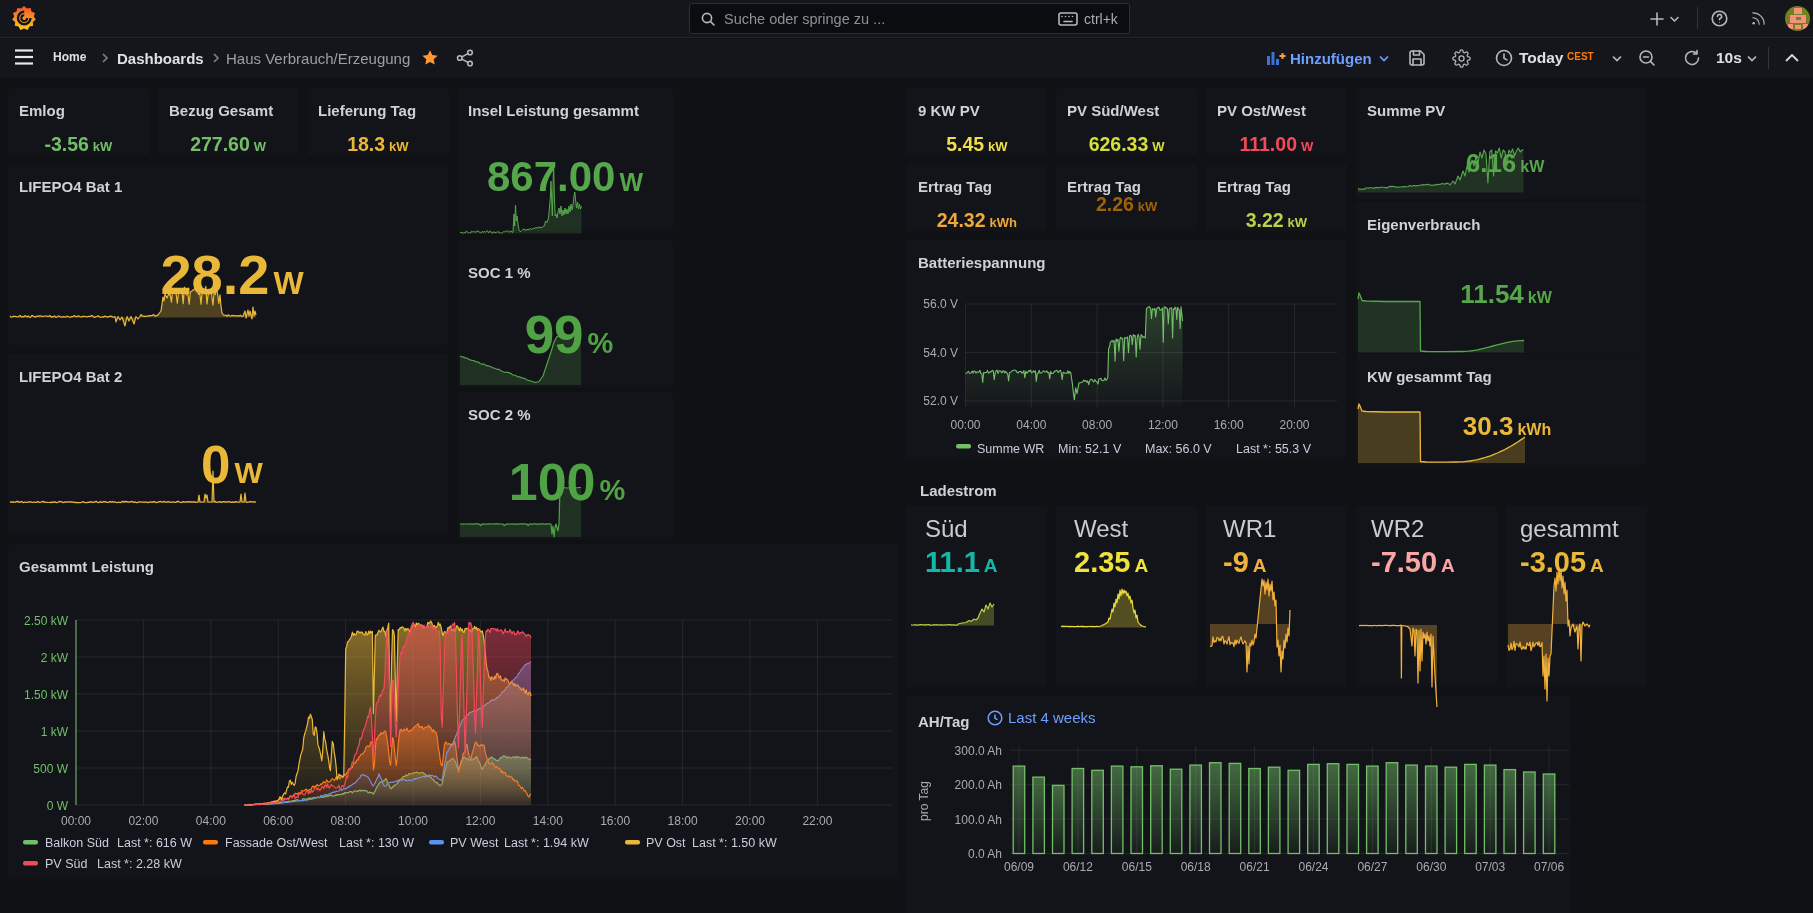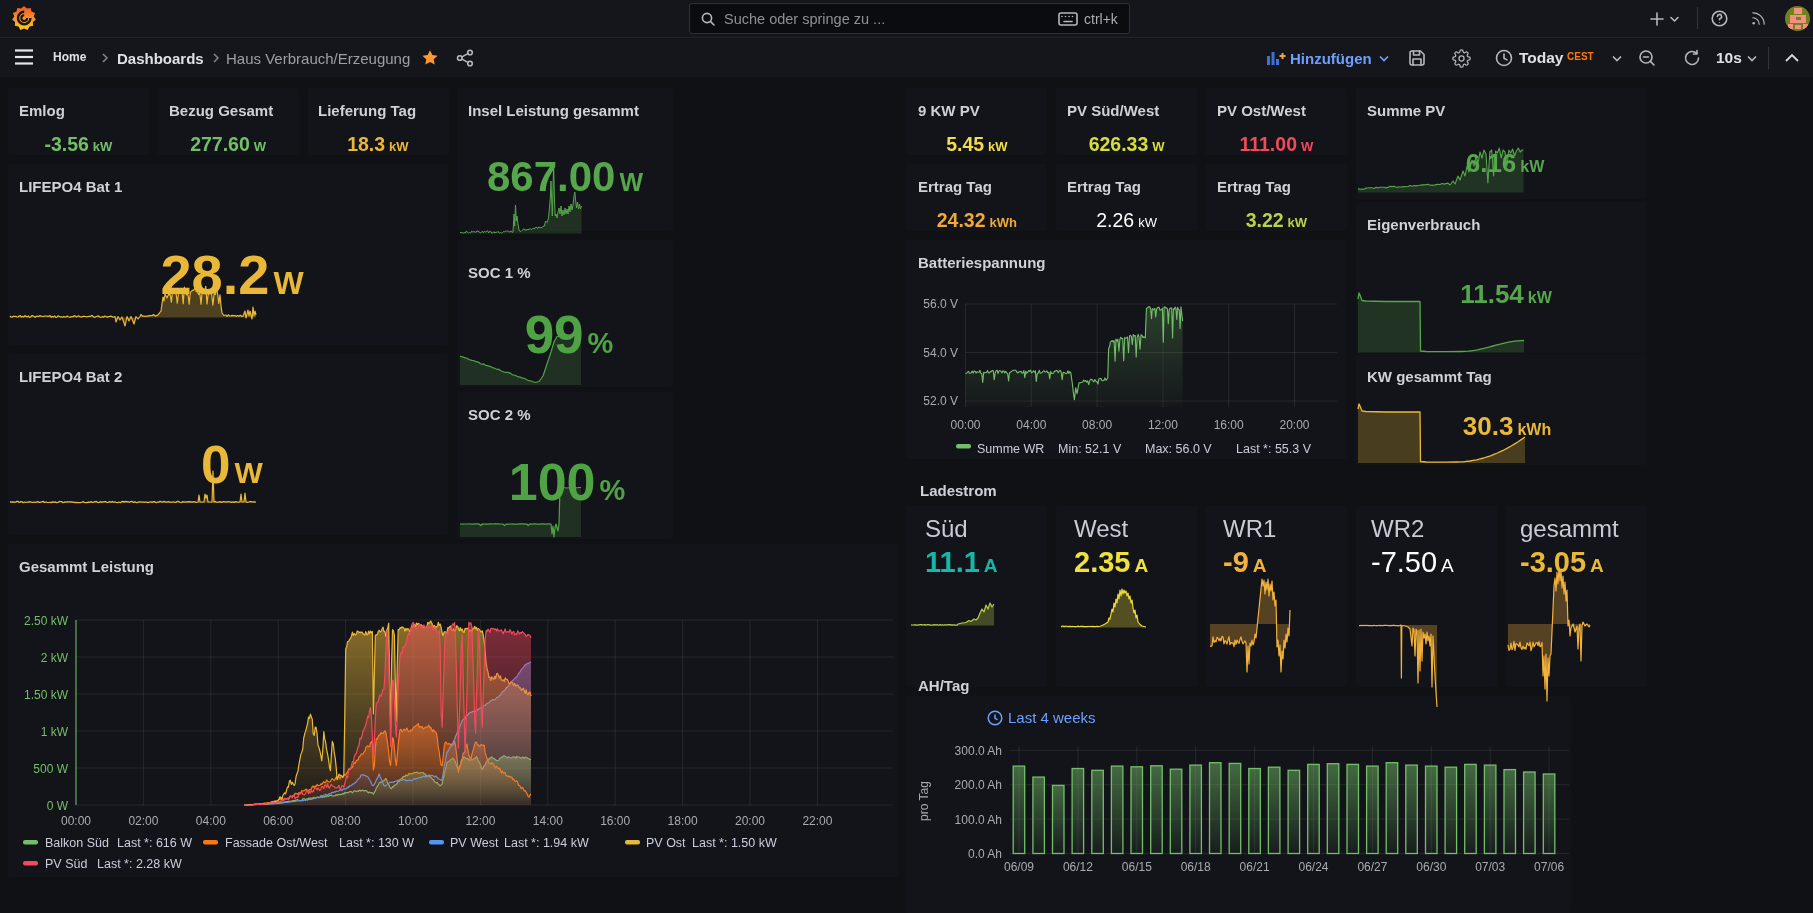--- a/index.html
+++ b/index.html
@@ -178,52 +178,52 @@
     <div class="abs" style="left:906px;top:240px;width:440px;height:219px;background:#131419;border-radius:2px"></div>
     <div class="abs ptitle" style="left:918px;top:247px">Batteriespannung</div>
     <div class="abs" style="left:1356px;top:354px;width:290px;height:111px;background:#131419;border-radius:2px"></div>
     <div class="abs ptitle" style="left:1367px;top:361px">KW gesammt Tag</div>
     <div class="abs" style="left:906px;top:506px;width:141px;height:181px;background:#131419;border-radius:2px"></div>
     <div class="abs" style="left:1056px;top:506px;width:141px;height:181px;background:#131419;border-radius:2px"></div>
     <div class="abs" style="left:1206px;top:506px;width:141px;height:181px;background:#131419;border-radius:2px"></div>
     <div class="abs" style="left:1356px;top:506px;width:141px;height:181px;background:#131419;border-radius:2px"></div>
     <div class="abs" style="left:1506px;top:506px;width:141px;height:181px;background:#131419;border-radius:2px"></div>
     <div class="abs" style="left:906px;top:696px;width:665px;height:217px;background:#131419;border-radius:2px"></div>
-    <div class="abs ptitle" style="left:918px;top:670px">AH/Tag</div>
+    <div class="abs ptitle" style="left:918px;top:706px">AH/Tag</div>
     <div class="abs ptitle" style="left:920px;top:475px">Ladestrom</div>
     <svg class="abs" style="left:987px;top:710px" width="16" height="16" viewBox="0 0 16 16">
       <circle cx="8" cy="8" r="6.8" stroke="#6E9FFF" fill="none" stroke-width="1.5"></circle>
       <path d="M8 4.5 v3.8 l2.6 1.4" stroke="#6E9FFF" fill="none" stroke-width="1.5"></path>
     </svg>
 <span class="abs" style="left:1008px;top:709px;font-size:15px;color:#6E9FFF">Last 4 weeks</span>
 <div class="val" style="left:78.375px;top:133px;color:#73BF69;font-size:19.5px;font-weight:700">-3.56<span style="font-size:13px;margin-left:4px">kW</span></div>
     <div class="val" style="left:228.125px;top:133px;color:#73BF69;font-size:19.5px;font-weight:700">277.60<span style="font-size:13px;margin-left:4px">W</span></div>
     <div class="val" style="left:377.875px;top:133px;color:#EAB839;font-size:19.5px;font-weight:700">18.3<span style="font-size:13px;margin-left:4px">kW</span></div>
     <div class="val" style="left:976.875px;top:133px;color:#F2DE4B;font-size:19.5px;font-weight:700">5.45<span style="font-size:13px;margin-left:4px">kW</span></div>
     <div class="val" style="left:1126.625px;top:133px;color:#D6DE3C;font-size:19.5px;font-weight:700">626.33<span style="font-size:13px;margin-left:4px">W</span></div>
     <div class="val" style="left:1276.375px;top:133px;color:#F2495C;font-size:19.5px;font-weight:700">111.00<span style="font-size:13px;margin-left:4px">W</span></div>
     <div class="val" style="left:976.875px;top:209px;color:#EEA83B;font-size:19.5px;font-weight:700">24.32<span style="font-size:13px;margin-left:4px">kWh</span></div>
-    <div class="val" style="left:1126.625px;top:209px;color:#ffffff;font-size:19.5px;font-weight:400">2.26<span style="font-size:13px;margin-left:4px">kW</span></div>
+    <div class="val" style="left:1126.625px;top:193px;color:#a16207;font-size:19.5px;font-weight:700">2.26<span style="font-size:13px;margin-left:4px">kW</span></div>
     <div class="val" style="left:1276.375px;top:209px;color:#B7D34A;font-size:19.5px;font-weight:700">3.22<span style="font-size:13px;margin-left:4px">kW</span></div>
     <div class="val" style="left:565px;top:153px;color:#56A64B;font-size:42px;font-weight:700">867.00<span style="font-size:25px;margin-left:4px">W</span></div>
     <div class="val" style="left:569px;top:304px;color:#4FA344;font-size:53px;font-weight:700">99<span style="font-size:29px;margin-left:4px">%</span></div>
     <div class="val" style="left:567px;top:452px;color:#4FA344;font-size:52px;font-weight:700">100<span style="font-size:29px;margin-left:4px">%</span></div>
     <div class="val" style="left:232px;top:242px;color:#EAB839;font-size:56px;font-weight:700">28.2<span style="font-size:32px;margin-left:4px">W</span></div>
     <div class="val" style="left:232px;top:434px;color:#EAB839;font-size:53px;font-weight:700">0<span style="font-size:30px;margin-left:4px">W</span></div>
     <div class="val" style="left:1505px;top:148px;color:#56A64B;font-size:26px;font-weight:700">6.16<span style="font-size:16px;margin-left:4px">kW</span></div>
     <div class="val" style="left:1506px;top:279px;color:#56A64B;font-size:26px;font-weight:700">11.54<span style="font-size:16px;margin-left:4px">kW</span></div>
     <div class="val" style="left:1507px;top:411px;color:#EAB839;font-size:26px;font-weight:700">30.3<span style="font-size:16px;margin-left:4px">kWh</span></div>
     <div class="abs" style="left:925px;top:515px;font-size:24px;color:#C9CAD3;z-index:5">Süd</div>
     <div class="abs" style="left:925px;top:546px;font-size:29px;font-weight:700;color:#14b8a6;z-index:5">11.1<span style="font-size:19px;margin-left:4px">A</span></div>
     <div class="abs" style="left:1074px;top:515px;font-size:24px;color:#C9CAD3;z-index:5">West</div>
     <div class="abs" style="left:1074px;top:546px;font-size:29px;font-weight:700;color:#EFE23D;z-index:5">2.35<span style="font-size:19px;margin-left:4px">A</span></div>
     <div class="abs" style="left:1223px;top:515px;font-size:24px;color:#C9CAD3;z-index:5">WR1</div>
     <div class="abs" style="left:1223px;top:546px;font-size:29px;font-weight:700;color:#F2B13A;z-index:5">-9<span style="font-size:19px;margin-left:4px">A</span></div>
     <div class="abs" style="left:1371px;top:515px;font-size:24px;color:#C9CAD3;z-index:5">WR2</div>
-    <div class="abs" style="left:1371px;top:546px;font-size:29px;font-weight:400;color:#ffffff;z-index:5">-7.50<span style="font-size:19px;margin-left:4px">A</span></div>
+    <div class="abs" style="left:1371px;top:546px;font-size:29px;font-weight:700;color:#fca5a5;z-index:5">-7.50<span style="font-size:19px;margin-left:4px">A</span></div>
     <div class="abs" style="left:1520px;top:515px;font-size:24px;color:#C9CAD3;z-index:5">gesammt</div>
     <div class="abs" style="left:1520px;top:546px;font-size:29px;font-weight:700;color:#EAB839;z-index:5">-3.05<span style="font-size:19px;margin-left:4px">A</span></div>
 <svg class="abs" style="left:8px;top:164px" width="441" height="181">
       <polygon points="2.0,153.5 2.0,151.8 3.1,153.1 4.3,153.0 5.4,152.1 6.6,152.5 7.7,152.4 8.9,152.8 10.0,153.0 11.2,151.8 12.3,151.7 13.4,153.1 14.6,152.4 15.7,153.0 16.9,151.6 18.0,152.4 19.2,152.9 20.3,152.0 21.5,153.3 22.6,153.2 23.7,151.7 24.9,151.6 26.0,152.6 27.2,153.3 28.3,152.3 29.5,152.0 30.6,152.4 31.8,151.7 32.9,152.0 34.0,152.4 35.2,152.5 36.3,152.0 37.5,152.0 38.6,152.0 39.8,152.4 40.9,152.1 42.1,151.6 43.2,153.1 44.3,152.6 45.5,152.8 46.6,151.9 47.8,153.4 48.9,153.1 50.1,151.8 51.2,152.2 52.4,152.9 53.5,152.9 54.6,153.3 55.8,152.4 56.9,153.1 58.1,152.8 59.2,152.1 60.4,152.7 61.5,153.2 62.7,153.1 63.8,152.5 64.9,152.7 66.1,151.7 67.2,152.0 68.4,153.0 69.5,152.3 70.7,151.9 71.8,152.6 73.0,152.9 74.1,152.8 75.2,152.3 76.4,152.4 77.5,152.5 78.7,153.0 79.8,152.5 81.0,152.3 82.1,152.5 83.3,151.7 84.4,151.7 85.5,152.9 86.7,153.4 87.8,152.7 89.0,152.3 90.1,151.9 91.3,152.5 92.4,153.4 93.6,153.0 94.7,152.6 95.8,153.1 97.0,152.0 98.1,152.5 99.3,153.3 100.4,152.6 101.6,152.4 102.7,152.1 103.9,152.6 105.0,153.3 107.0,152.5 108.0,158.0 110.0,152.5 112.0,156.0 114.0,153.0 117.0,162.0 119.0,152.5 121.0,157.0 123.0,152.5 126.0,160.0 128.0,152.5 130.0,155.0 132.0,152.5 133.0,150.5 134.4,152.1 135.8,152.1 137.2,152.3 138.7,152.0 140.1,152.1 141.5,151.5 142.9,151.6 144.3,151.4 145.8,150.6 147.2,152.2 148.6,151.6 150.0,150.9 153.0,147.0 155.0,133.0 156.0,137.0 157.0,130.0 159.0,134.0 161.0,129.0 161.0,130.8 162.2,130.7 163.4,138.2 164.6,126.4 165.7,124.5 166.9,129.7 168.1,129.3 169.3,139.2 170.5,129.0 171.7,129.0 172.9,128.9 174.0,126.8 175.2,139.7 176.4,123.2 177.6,129.6 178.8,131.0 180.0,130.7 181.2,140.2 182.3,128.2 183.5,127.3 184.7,126.2 185.9,126.1 187.1,123.4 188.3,127.6 189.5,127.9 190.7,130.5 191.8,128.6 193.0,140.2 194.2,127.2 195.4,126.1 196.6,127.6 197.8,122.4 199.0,140.0 200.1,131.0 201.3,129.4 202.5,126.9 203.7,130.5 204.9,141.2 206.1,129.7 207.3,130.5 208.4,124.3 209.6,129.9 210.8,139.4 212.0,130.9 213.0,142.0 214.0,149.0 216.0,151.5 218.0,151.0 219.0,152.4 220.3,150.8 221.7,152.0 223.0,151.9 224.3,151.4 225.7,151.6 227.0,151.5 228.3,152.3 229.7,151.5 231.0,152.2 232.3,151.2 233.7,152.3 235.0,152.3 237.0,147.0 238.0,154.0 240.0,146.0 241.0,152.0 242.0,147.0 244.0,155.0 245.0,143.0 246.0,152.0 247.0,147.0 248.0,151.0 248.0,153.5" fill="rgba(234,184,57,0.28)"></polygon>
       <polyline points="2.0,151.8 3.1,153.1 4.3,153.0 5.4,152.1 6.6,152.5 7.7,152.4 8.9,152.8 10.0,153.0 11.2,151.8 12.3,151.7 13.4,153.1 14.6,152.4 15.7,153.0 16.9,151.6 18.0,152.4 19.2,152.9 20.3,152.0 21.5,153.3 22.6,153.2 23.7,151.7 24.9,151.6 26.0,152.6 27.2,153.3 28.3,152.3 29.5,152.0 30.6,152.4 31.8,151.7 32.9,152.0 34.0,152.4 35.2,152.5 36.3,152.0 37.5,152.0 38.6,152.0 39.8,152.4 40.9,152.1 42.1,151.6 43.2,153.1 44.3,152.6 45.5,152.8 46.6,151.9 47.8,153.4 48.9,153.1 50.1,151.8 51.2,152.2 52.4,152.9 53.5,152.9 54.6,153.3 55.8,152.4 56.9,153.1 58.1,152.8 59.2,152.1 60.4,152.7 61.5,153.2 62.7,153.1 63.8,152.5 64.9,152.7 66.1,151.7 67.2,152.0 68.4,153.0 69.5,152.3 70.7,151.9 71.8,152.6 73.0,152.9 74.1,152.8 75.2,152.3 76.4,152.4 77.5,152.5 78.7,153.0 79.8,152.5 81.0,152.3 82.1,152.5 83.3,151.7 84.4,151.7 85.5,152.9 86.7,153.4 87.8,152.7 89.0,152.3 90.1,151.9 91.3,152.5 92.4,153.4 93.6,153.0 94.7,152.6 95.8,153.1 97.0,152.0 98.1,152.5 99.3,153.3 100.4,152.6 101.6,152.4 102.7,152.1 103.9,152.6 105.0,153.3 107.0,152.5 108.0,158.0 110.0,152.5 112.0,156.0 114.0,153.0 117.0,162.0 119.0,152.5 121.0,157.0 123.0,152.5 126.0,160.0 128.0,152.5 130.0,155.0 132.0,152.5 133.0,150.5 134.4,152.1 135.8,152.1 137.2,152.3 138.7,152.0 140.1,152.1 141.5,151.5 142.9,151.6 144.3,151.4 145.8,150.6 147.2,152.2 148.6,151.6 150.0,150.9 153.0,147.0 155.0,133.0 156.0,137.0 157.0,130.0 159.0,134.0 161.0,129.0 161.0,130.8 162.2,130.7 163.4,138.2 164.6,126.4 165.7,124.5 166.9,129.7 168.1,129.3 169.3,139.2 170.5,129.0 171.7,129.0 172.9,128.9 174.0,126.8 175.2,139.7 176.4,123.2 177.6,129.6 178.8,131.0 180.0,130.7 181.2,140.2 182.3,128.2 183.5,127.3 184.7,126.2 185.9,126.1 187.1,123.4 188.3,127.6 189.5,127.9 190.7,130.5 191.8,128.6 193.0,140.2 194.2,127.2 195.4,126.1 196.6,127.6 197.8,122.4 199.0,140.0 200.1,131.0 201.3,129.4 202.5,126.9 203.7,130.5 204.9,141.2 206.1,129.7 207.3,130.5 208.4,124.3 209.6,129.9 210.8,139.4 212.0,130.9 213.0,142.0 214.0,149.0 216.0,151.5 218.0,151.0 219.0,152.4 220.3,150.8 221.7,152.0 223.0,151.9 224.3,151.4 225.7,151.6 227.0,151.5 228.3,152.3 229.7,151.5 231.0,152.2 232.3,151.2 233.7,152.3 235.0,152.3 237.0,147.0 238.0,154.0 240.0,146.0 241.0,152.0 242.0,147.0 244.0,155.0 245.0,143.0 246.0,152.0 247.0,147.0 248.0,151.0" fill="none" stroke="#EAB839" stroke-width="1.2" stroke-linejoin="round"></polyline>
     </svg>
 <svg class="abs" style="left:8px;top:354px" width="441" height="181">
       <polygon points="2.0,149.0 2.0,147.6 3.3,148.1 4.7,147.8 6.0,148.1 7.3,148.2 8.6,147.4 10.0,147.3 11.3,148.5 12.6,147.7 14.0,147.6 15.3,148.7 16.6,148.0 17.9,148.5 19.3,148.0 20.6,148.2 21.9,147.5 23.3,148.2 24.6,148.5 25.9,148.0 27.2,148.3 28.6,148.2 29.9,147.4 31.2,148.4 32.6,148.1 33.9,147.7 35.2,147.3 36.5,148.5 37.9,148.0 39.2,148.3 40.5,148.5 41.9,148.3 43.2,148.6 44.5,147.9 45.8,148.4 47.2,147.9 48.5,148.6 49.8,148.5 51.2,147.4 52.5,147.5 53.8,147.6 55.1,148.7 56.5,147.9 57.8,148.2 59.1,147.7 60.5,148.0 61.8,147.8 63.1,147.8 64.4,148.1 65.8,148.1 67.1,148.6 68.4,148.3 69.8,148.6 71.1,148.5 72.4,148.7 73.7,148.2 75.1,147.5 76.4,148.5 77.7,148.7 79.1,148.6 80.4,148.1 81.7,148.3 83.0,147.6 84.4,148.5 85.7,148.1 87.0,147.7 88.4,147.4 89.7,148.5 91.0,148.7 92.3,147.4 93.7,148.4 95.0,147.9 96.3,147.5 97.7,147.7 99.0,148.4 100.3,148.5 101.6,147.4 103.0,148.2 104.3,147.4 105.6,148.3 107.0,147.8 108.3,148.5 109.6,148.7 110.9,148.0 112.3,148.7 113.6,147.7 114.9,147.4 116.3,148.1 117.6,147.3 118.9,147.6 120.2,147.9 121.6,148.2 122.9,147.5 124.2,147.4 125.6,148.5 126.9,147.7 128.2,148.6 129.5,148.6 130.9,147.8 132.2,147.9 133.5,148.0 134.9,148.2 136.2,148.1 137.5,148.1 138.8,148.2 140.2,148.6 141.5,148.0 142.8,147.9 144.2,148.3 145.5,147.6 146.8,147.7 148.1,148.7 149.5,148.0 150.8,148.1 152.1,147.3 153.5,147.9 154.8,148.1 156.1,147.3 157.4,148.2 158.8,148.2 160.1,147.4 161.4,148.2 162.8,148.0 164.1,148.3 165.4,147.8 166.7,148.3 168.1,148.3 169.4,147.3 170.7,147.4 172.1,148.2 173.4,148.6 174.7,147.7 176.0,147.9 177.4,148.1 178.7,147.7 180.0,147.8 181.4,147.7 182.7,147.8 184.0,148.1 185.3,147.7 186.7,147.8 188.0,148.4 190.0,148.0 191.0,141.0 192.0,148.0 196.0,148.0 197.0,140.0 198.0,144.0 199.0,141.0 200.0,148.0 204.0,148.0 205.0,117.0 206.0,148.0 207.0,147.4 208.3,148.1 209.6,148.3 210.8,147.8 212.1,147.7 213.4,148.4 214.7,147.7 215.9,147.6 217.2,147.9 218.5,148.2 219.8,147.5 221.1,147.8 222.3,147.8 223.6,148.4 224.9,147.9 226.2,148.4 227.4,147.6 228.7,147.8 230.0,148.2 232.0,148.0 233.0,140.0 234.0,148.0 236.0,148.0 237.0,139.0 238.0,148.0 239.0,148.4 240.5,148.0 242.0,147.7 243.5,147.6 245.0,148.0 246.5,147.7 248.0,148.3 248.0,149.0" fill="rgba(234,184,57,0.28)"></polygon>
       <polyline points="2.0,147.6 3.3,148.1 4.7,147.8 6.0,148.1 7.3,148.2 8.6,147.4 10.0,147.3 11.3,148.5 12.6,147.7 14.0,147.6 15.3,148.7 16.6,148.0 17.9,148.5 19.3,148.0 20.6,148.2 21.9,147.5 23.3,148.2 24.6,148.5 25.9,148.0 27.2,148.3 28.6,148.2 29.9,147.4 31.2,148.4 32.6,148.1 33.9,147.7 35.2,147.3 36.5,148.5 37.9,148.0 39.2,148.3 40.5,148.5 41.9,148.3 43.2,148.6 44.5,147.9 45.8,148.4 47.2,147.9 48.5,148.6 49.8,148.5 51.2,147.4 52.5,147.5 53.8,147.6 55.1,148.7 56.5,147.9 57.8,148.2 59.1,147.7 60.5,148.0 61.8,147.8 63.1,147.8 64.4,148.1 65.8,148.1 67.1,148.6 68.4,148.3 69.8,148.6 71.1,148.5 72.4,148.7 73.7,148.2 75.1,147.5 76.4,148.5 77.7,148.7 79.1,148.6 80.4,148.1 81.7,148.3 83.0,147.6 84.4,148.5 85.7,148.1 87.0,147.7 88.4,147.4 89.7,148.5 91.0,148.7 92.3,147.4 93.7,148.4 95.0,147.9 96.3,147.5 97.7,147.7 99.0,148.4 100.3,148.5 101.6,147.4 103.0,148.2 104.3,147.4 105.6,148.3 107.0,147.8 108.3,148.5 109.6,148.7 110.9,148.0 112.3,148.7 113.6,147.7 114.9,147.4 116.3,148.1 117.6,147.3 118.9,147.6 120.2,147.9 121.6,148.2 122.9,147.5 124.2,147.4 125.6,148.5 126.9,147.7 128.2,148.6 129.5,148.6 130.9,147.8 132.2,147.9 133.5,148.0 134.9,148.2 136.2,148.1 137.5,148.1 138.8,148.2 140.2,148.6 141.5,148.0 142.8,147.9 144.2,148.3 145.5,147.6 146.8,147.7 148.1,148.7 149.5,148.0 150.8,148.1 152.1,147.3 153.5,147.9 154.8,148.1 156.1,147.3 157.4,148.2 158.8,148.2 160.1,147.4 161.4,148.2 162.8,148.0 164.1,148.3 165.4,147.8 166.7,148.3 168.1,148.3 169.4,147.3 170.7,147.4 172.1,148.2 173.4,148.6 174.7,147.7 176.0,147.9 177.4,148.1 178.7,147.7 180.0,147.8 181.4,147.7 182.7,147.8 184.0,148.1 185.3,147.7 186.7,147.8 188.0,148.4 190.0,148.0 191.0,141.0 192.0,148.0 196.0,148.0 197.0,140.0 198.0,144.0 199.0,141.0 200.0,148.0 204.0,148.0 205.0,117.0 206.0,148.0 207.0,147.4 208.3,148.1 209.6,148.3 210.8,147.8 212.1,147.7 213.4,148.4 214.7,147.7 215.9,147.6 217.2,147.9 218.5,148.2 219.8,147.5 221.1,147.8 222.3,147.8 223.6,148.4 224.9,147.9 226.2,148.4 227.4,147.6 228.7,147.8 230.0,148.2 232.0,148.0 233.0,140.0 234.0,148.0 236.0,148.0 237.0,139.0 238.0,148.0 239.0,148.4 240.5,148.0 242.0,147.7 243.5,147.6 245.0,148.0 246.5,147.7 248.0,148.3" fill="none" stroke="#EAB839" stroke-width="1.2" stroke-linejoin="round"></polyline>
     </svg>

